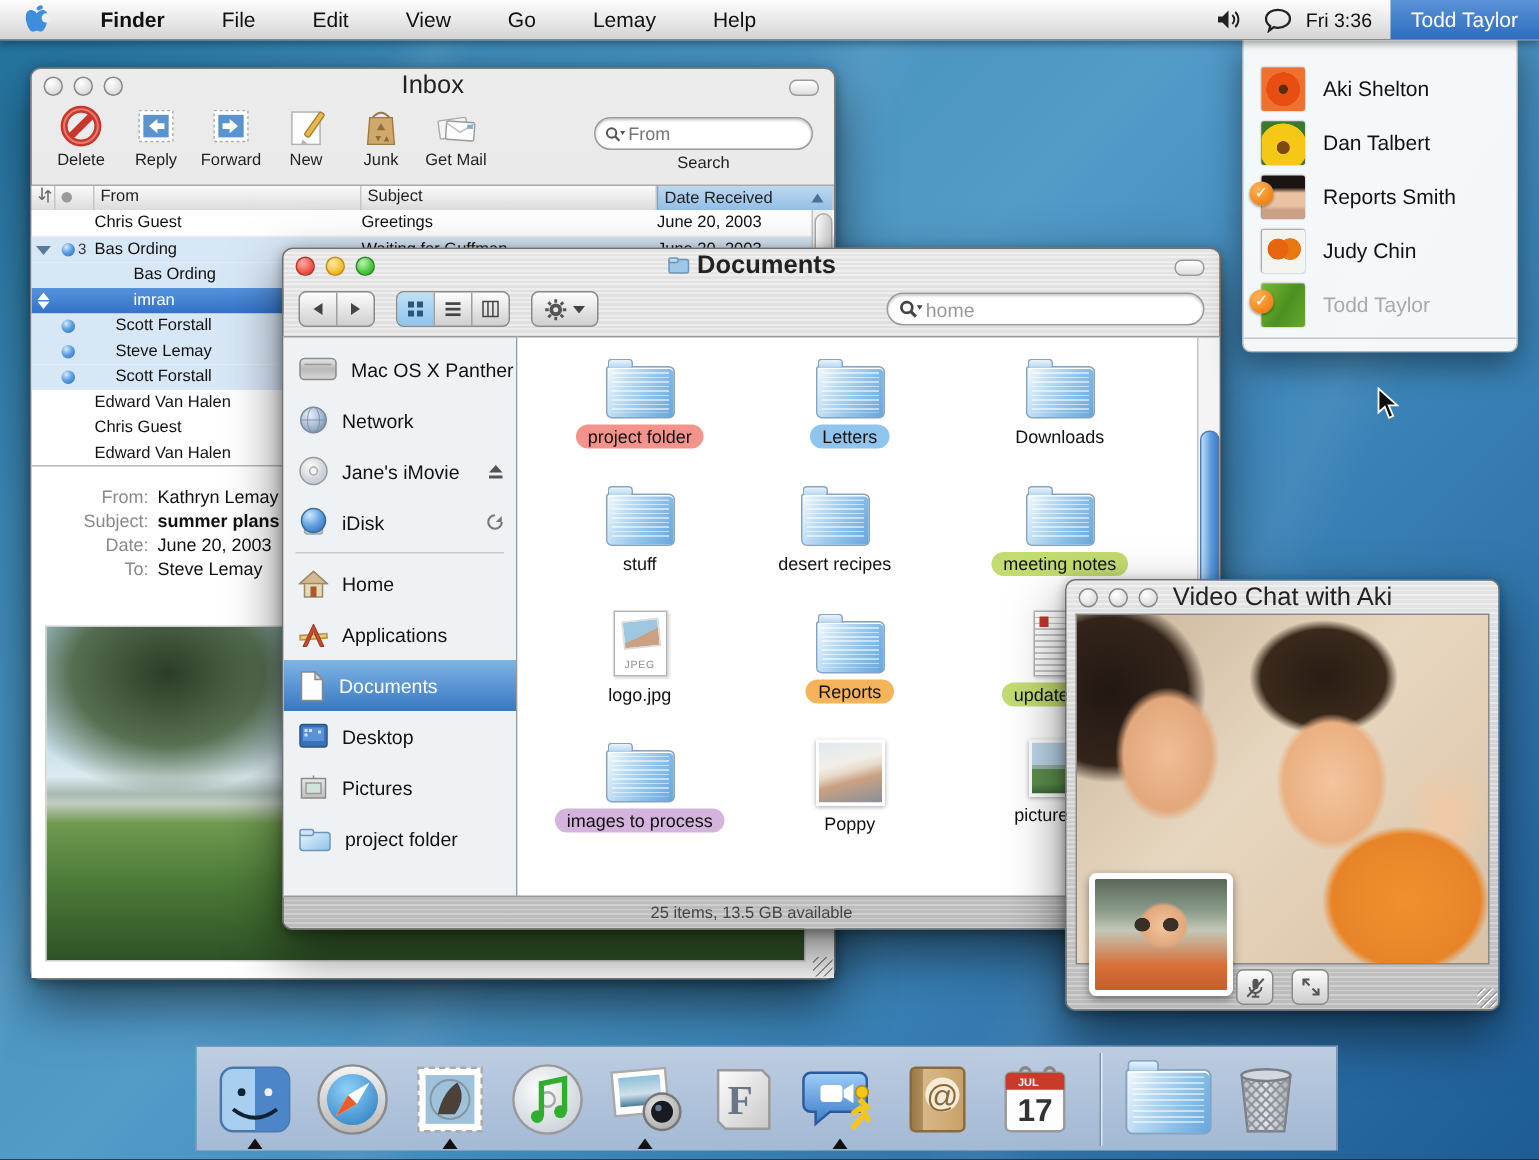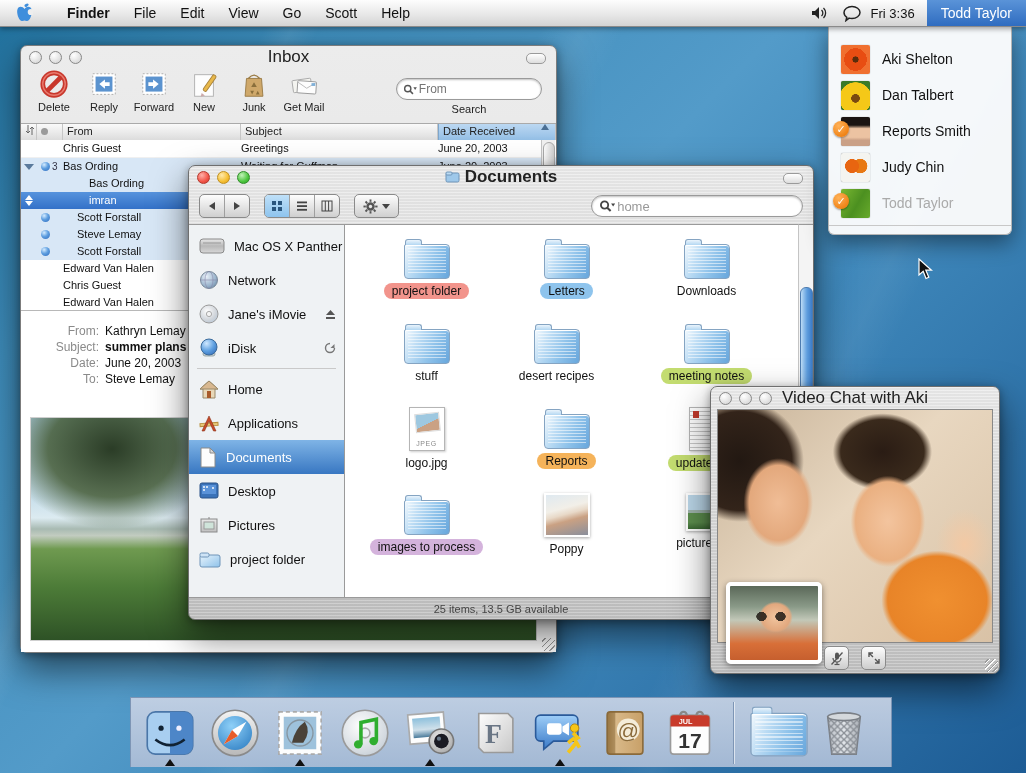--- a/index.html
+++ b/index.html
@@ -6,21 +6,21 @@
   .screen{position:relative;width:1026px;height:773px;overflow:hidden;
     font-family:"Liberation Sans",sans-serif;
     background:linear-gradient(135deg,#20709c 0%,#3e8cba 20%,#539bc9 45%,#3f88bb 62%,#1d5c95 100%);}
   .screen::before{content:"";position:absolute;inset:0;
     background:linear-gradient(115deg,transparent 20%,rgba(255,255,255,.07) 22%,transparent 24%,transparent 40%,rgba(255,255,255,.06) 43%,transparent 46%,transparent 70%,rgba(255,255,255,.05) 73%,transparent 76%);}
 
   
   .menubar{position:absolute;left:0;top:0;width:1026px;height:26px;z-index:60;
     background:linear-gradient(#fdfdfd,#e8e8e8 55%,#d3d3d3);border-bottom:1px solid #8a8a8a;
     box-shadow:0 2px 5px rgba(0,0,0,.35);display:flex;align-items:center;font-size:14px;color:#111;}
-  .mb-menus{display:flex;align-items:center;gap:24px;margin-left:18px;}
+  .mb-menus{display:flex;align-items:center;gap:38px;margin-left:18px;}
   .mb-item{cursor:default;}
   .mb-item.app{font-weight:bold;margin-left:16px;}
   .mb-right{margin-left:auto;display:flex;align-items:center;height:100%;}
   .mb-clock{margin:0 12px 0 10px;font-size:13px;}
   .mb-user{height:100%;display:flex;align-items:center;padding:0 14px;color:#fff;font-size:14px;
     background:linear-gradient(#5a93d8,#2f6cc0);}
   .mb-ico{margin-left:14px;display:flex;align-items:center;}
 
   
   .umenu{position:absolute;left:828px;top:26px;width:182px;z-index:59;background:rgba(252,252,252,.96);
@@ -65,21 +65,21 @@
   .mtb .lbl{margin-top:1px;}
   .mail-search{position:absolute;right:14px;top:10px;width:146px;}
   .mail-search .field{display:flex;align-items:center;height:20px;border-radius:11px;border:1px solid #9a9a9a;background:#fff;
     box-shadow:inset 0 1px 2px rgba(0,0,0,.25);padding:0 6px;}
   .mail-search input{border:none;outline:none;width:100%;font-size:12px;background:transparent;font-family:"Liberation Sans",sans-serif;}
   .search-lbl{text-align:center;font-size:11px;color:#222;margin-top:3px;}
   .colhdr{position:absolute;left:0px;top:77px;width:100%;height:16px;display:grid;grid-template-columns:16px 26px 178px 197px 118px;
     background:linear-gradient(#fafafa,#dcdcdc);border-top:1px solid #aaa;border-bottom:1px solid #999;
     font-size:11px;color:#222;line-height:15px;}
   .colhdr .cell{border-right:1px solid #c6c6c6;padding-left:4px;overflow:hidden;white-space:nowrap;}
-  .colhdr .datecell{background:linear-gradient(#bcd8f2,#94bfe6);border-left:1px solid #7ea6cc;display:flex;gap:12px;}
+  .colhdr .datecell{background:linear-gradient(#bcd8f2,#94bfe6);border-left:1px solid #7ea6cc;display:flex;align-items:center;gap:12px;}
   .sortarrow{margin-left:auto;margin-right:6px;width:0;height:0;border-left:4px solid transparent;border-right:4px solid transparent;border-bottom:6px solid #4a6f94;}
   .mlist{position:absolute;left:0;top:94px;width:535px;height:170px;background:#fff;overflow:hidden;}
   .mrow{display:grid;grid-template-columns:16px 26px 178px 197px 104px;height:17px;line-height:17px;font-size:11px;color:#111;white-space:nowrap;}
   .mrow.t{background:#d8e7f6;}
   .mrow.sel{background:linear-gradient(#5693dd,#3371c8);color:#fff;}
   .dot{display:inline-block;width:9px;height:9px;border-radius:50%;margin:4px 2px 0 4px;
     background:radial-gradient(circle at 35% 30%,#d5ecff,#5f9fe0 45%,#2a68bc);vertical-align:top;}
   .disc{display:inline-block;width:0;height:0;border-left:5px solid transparent;border-right:5px solid transparent;border-top:6px solid #5a7a9c;margin:6px 0 0 3px;}
   .thr{display:inline-block;margin:3px 0 0 4px;}
   .thr i{display:block;width:0;height:0;border-left:4px solid transparent;border-right:4px solid transparent;}
@@ -842,21 +842,21 @@
         <path d="M8.5,6 C10,3.5 13,3 14.5,4.5 C16.5,6.5 16,11 14.5,14.5 C13.5,17 12,18.5 10.5,18 C9.5,17.7 9,17.5 8.5,17.5 C8,17.5 7.5,17.7 6.5,18 C5,18.5 3.5,17 2.5,14.5 C1,11 .5,6.5 2.5,4.5 C4,3 7,3.5 8.5,6 z" fill="#3f8edc"></path>
         <ellipse cx="10.5" cy="2.2" rx="2.2" ry="1.4" fill="#3f8edc" transform="rotate(-30 10.5 2.2)"></ellipse>
         <circle cx="14.8" cy="9" r="3.1" fill="#eee"></circle>
       </svg>
     <div class="mb-menus">
       <span class="mb-item app">Finder</span>
       <span class="mb-item">File</span>
       <span class="mb-item">Edit</span>
       <span class="mb-item">View</span>
       <span class="mb-item">Go</span>
-      <span class="mb-item">Scott</span>
+      <span class="mb-item">Lemay</span>
       <span class="mb-item">Help</span>
     </div>
     <div class="mb-right">
       <span class="mb-ico">
         <svg width="18" height="16" viewBox="0 0 18 16">
             <path d="M1,6 h3 l4,-4 v12 l-4,-4 h-3 z" fill="#222"></path>
             <path d="M10.5,5 a4,4 0 0 1 0,6 M12.5,3 a7,7 0 0 1 0,10" fill="none" stroke="#222" stroke-width="1.3"></path>
           </svg>
       </span>
       <span class="mb-ico">

